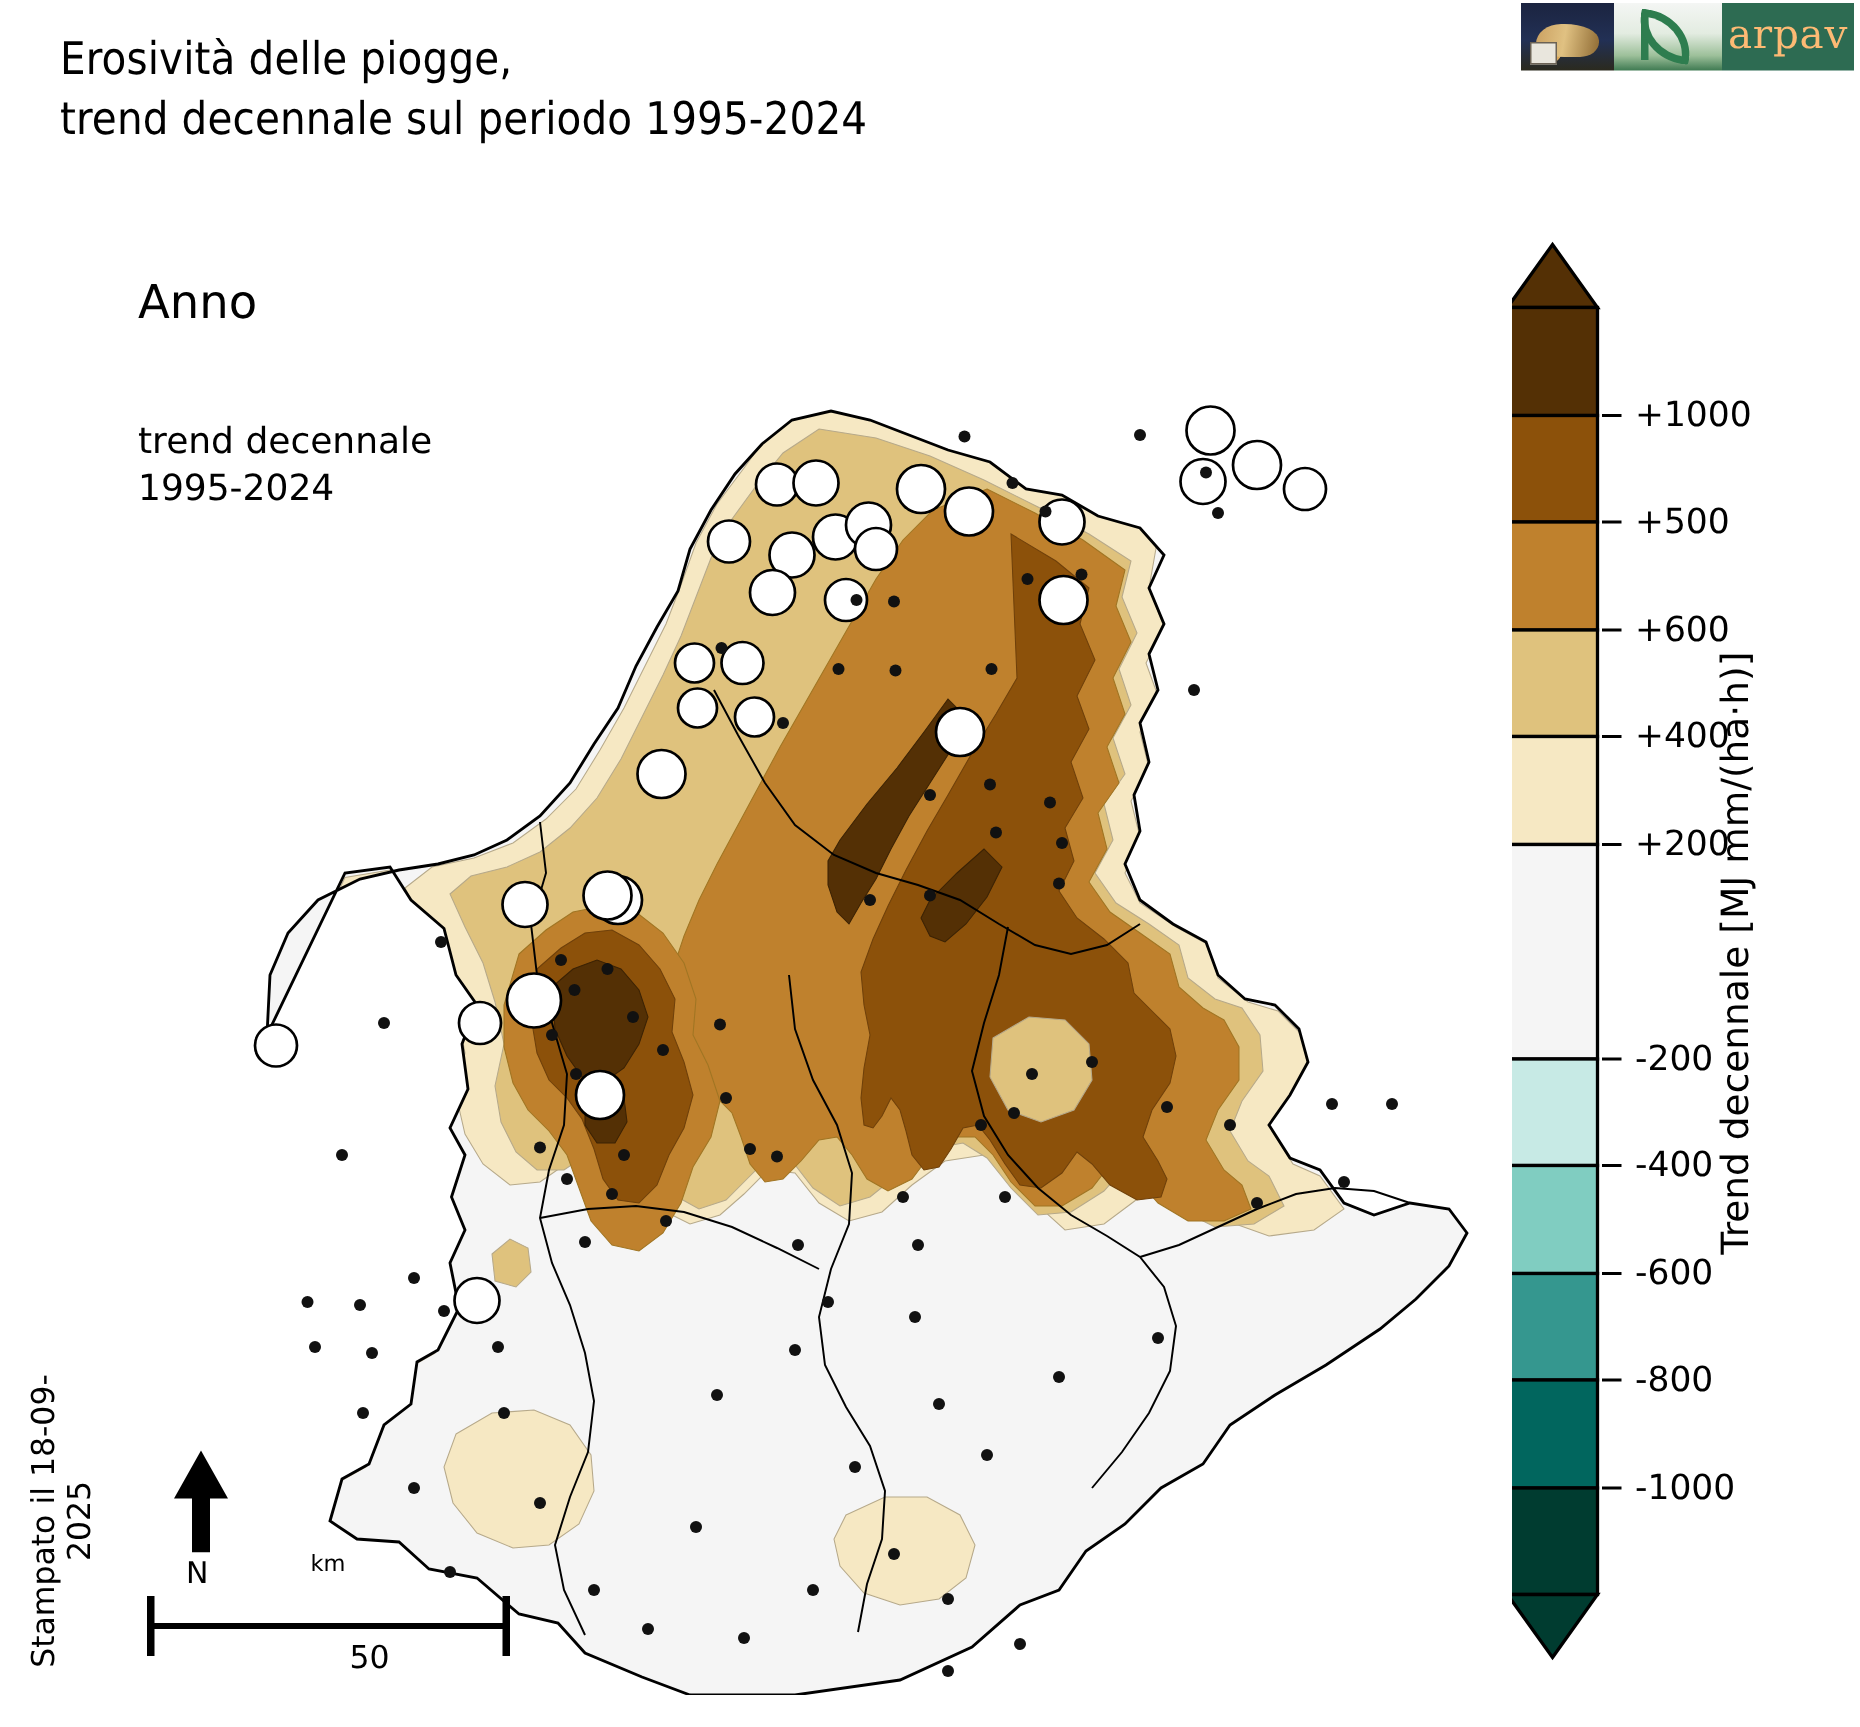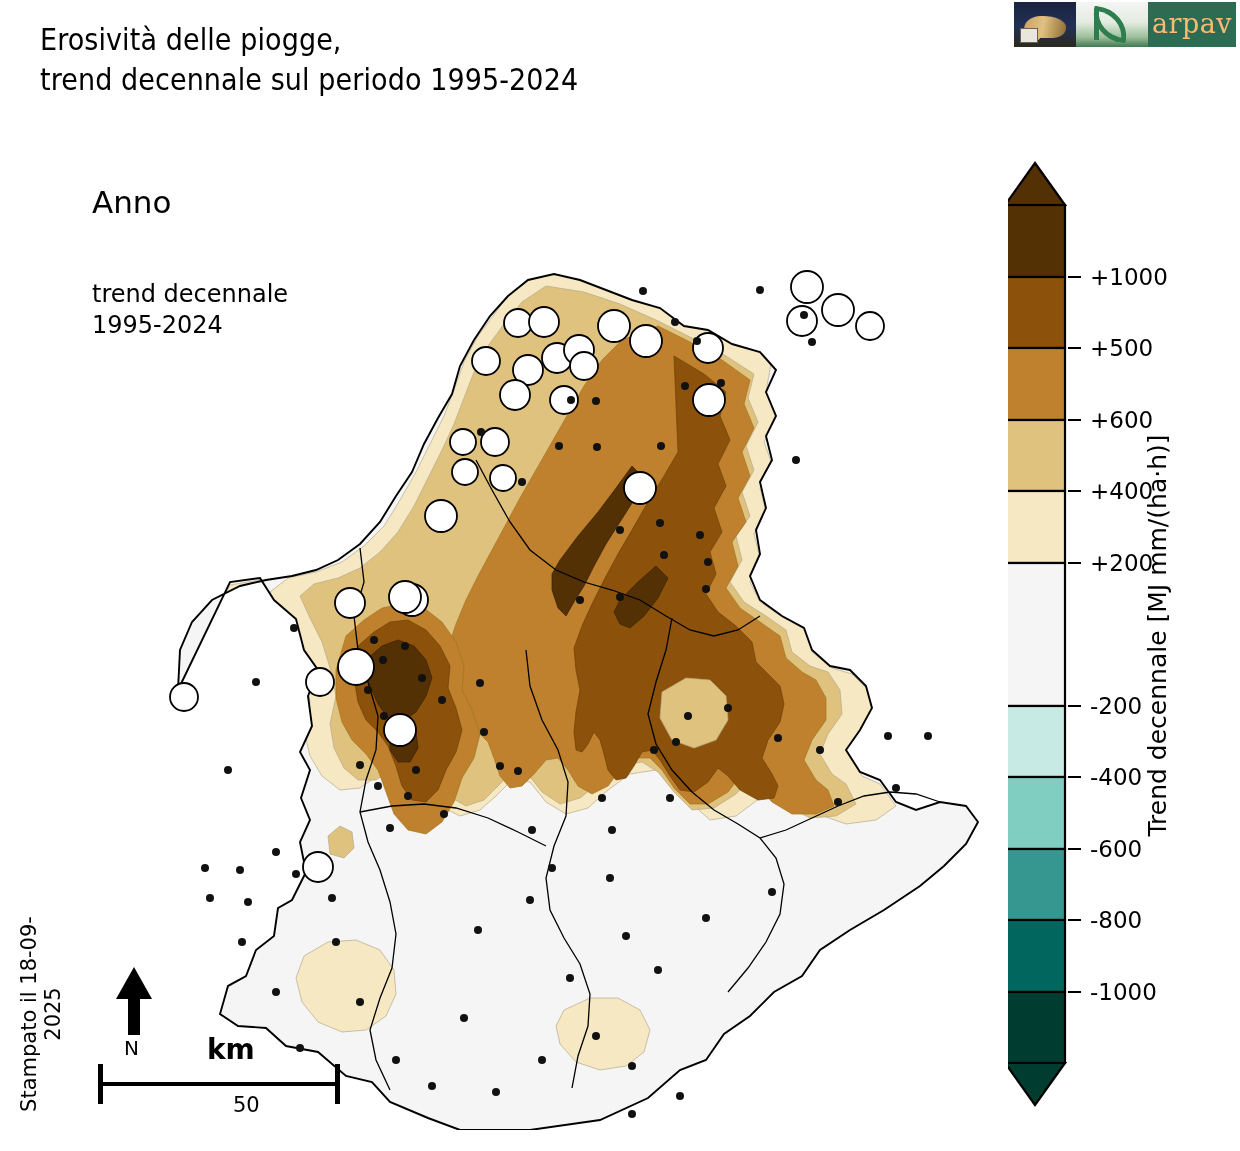--- a/index.html
+++ b/index.html
@@ -38,21 +38,21 @@
   #sub{position:absolute;left:92px;top:279px;font-size:24px;line-height:1.28;white-space:pre-line;}
   #stamp{position:absolute;left:-79px;top:990px;width:240px;font-size:21px;
          transform:rotate(-90deg);transform-origin:50% 50%;text-align:center;}
 
   
   #map{position:absolute;left:60px;top:130px;width:940px;height:1000px;}
 
   
   #northarrow{position:absolute;left:112px;top:965px;width:44px;height:70px;}
   #nlabel{position:absolute;left:124px;top:1036px;font-size:20px;}
-  #kmlabel{position:absolute;left:207px;top:1033px;font-size:28px;font-weight:bold;}
+  #kmlabel{position:absolute;left:207px;top:1033px;font-size:15px;}
   #sb{position:absolute;left:98px;top:1062px;width:242px;height:44px;}
   #sb50{position:absolute;left:210px;top:1093px;font-size:21px;margin-left:23px;}
 
   
   #cbar{position:absolute;left:1008px;top:158px;width:70px;height:952px;}
   #cbticks{position:absolute;left:1068px;top:158px;width:110px;height:952px;}
   .cbtick{position:absolute;font-size:23px;left:22px;transform:translateY(-50%);white-space:nowrap;}
   .cbtickline{position:absolute;left:0px;width:13px;height:2px;background:#000;transform:translateY(-50%);}
   #cblabel{position:absolute;left:1134px;top:160px;height:950px;width:46px;
            display:flex;align-items:center;justify-content:center;}

